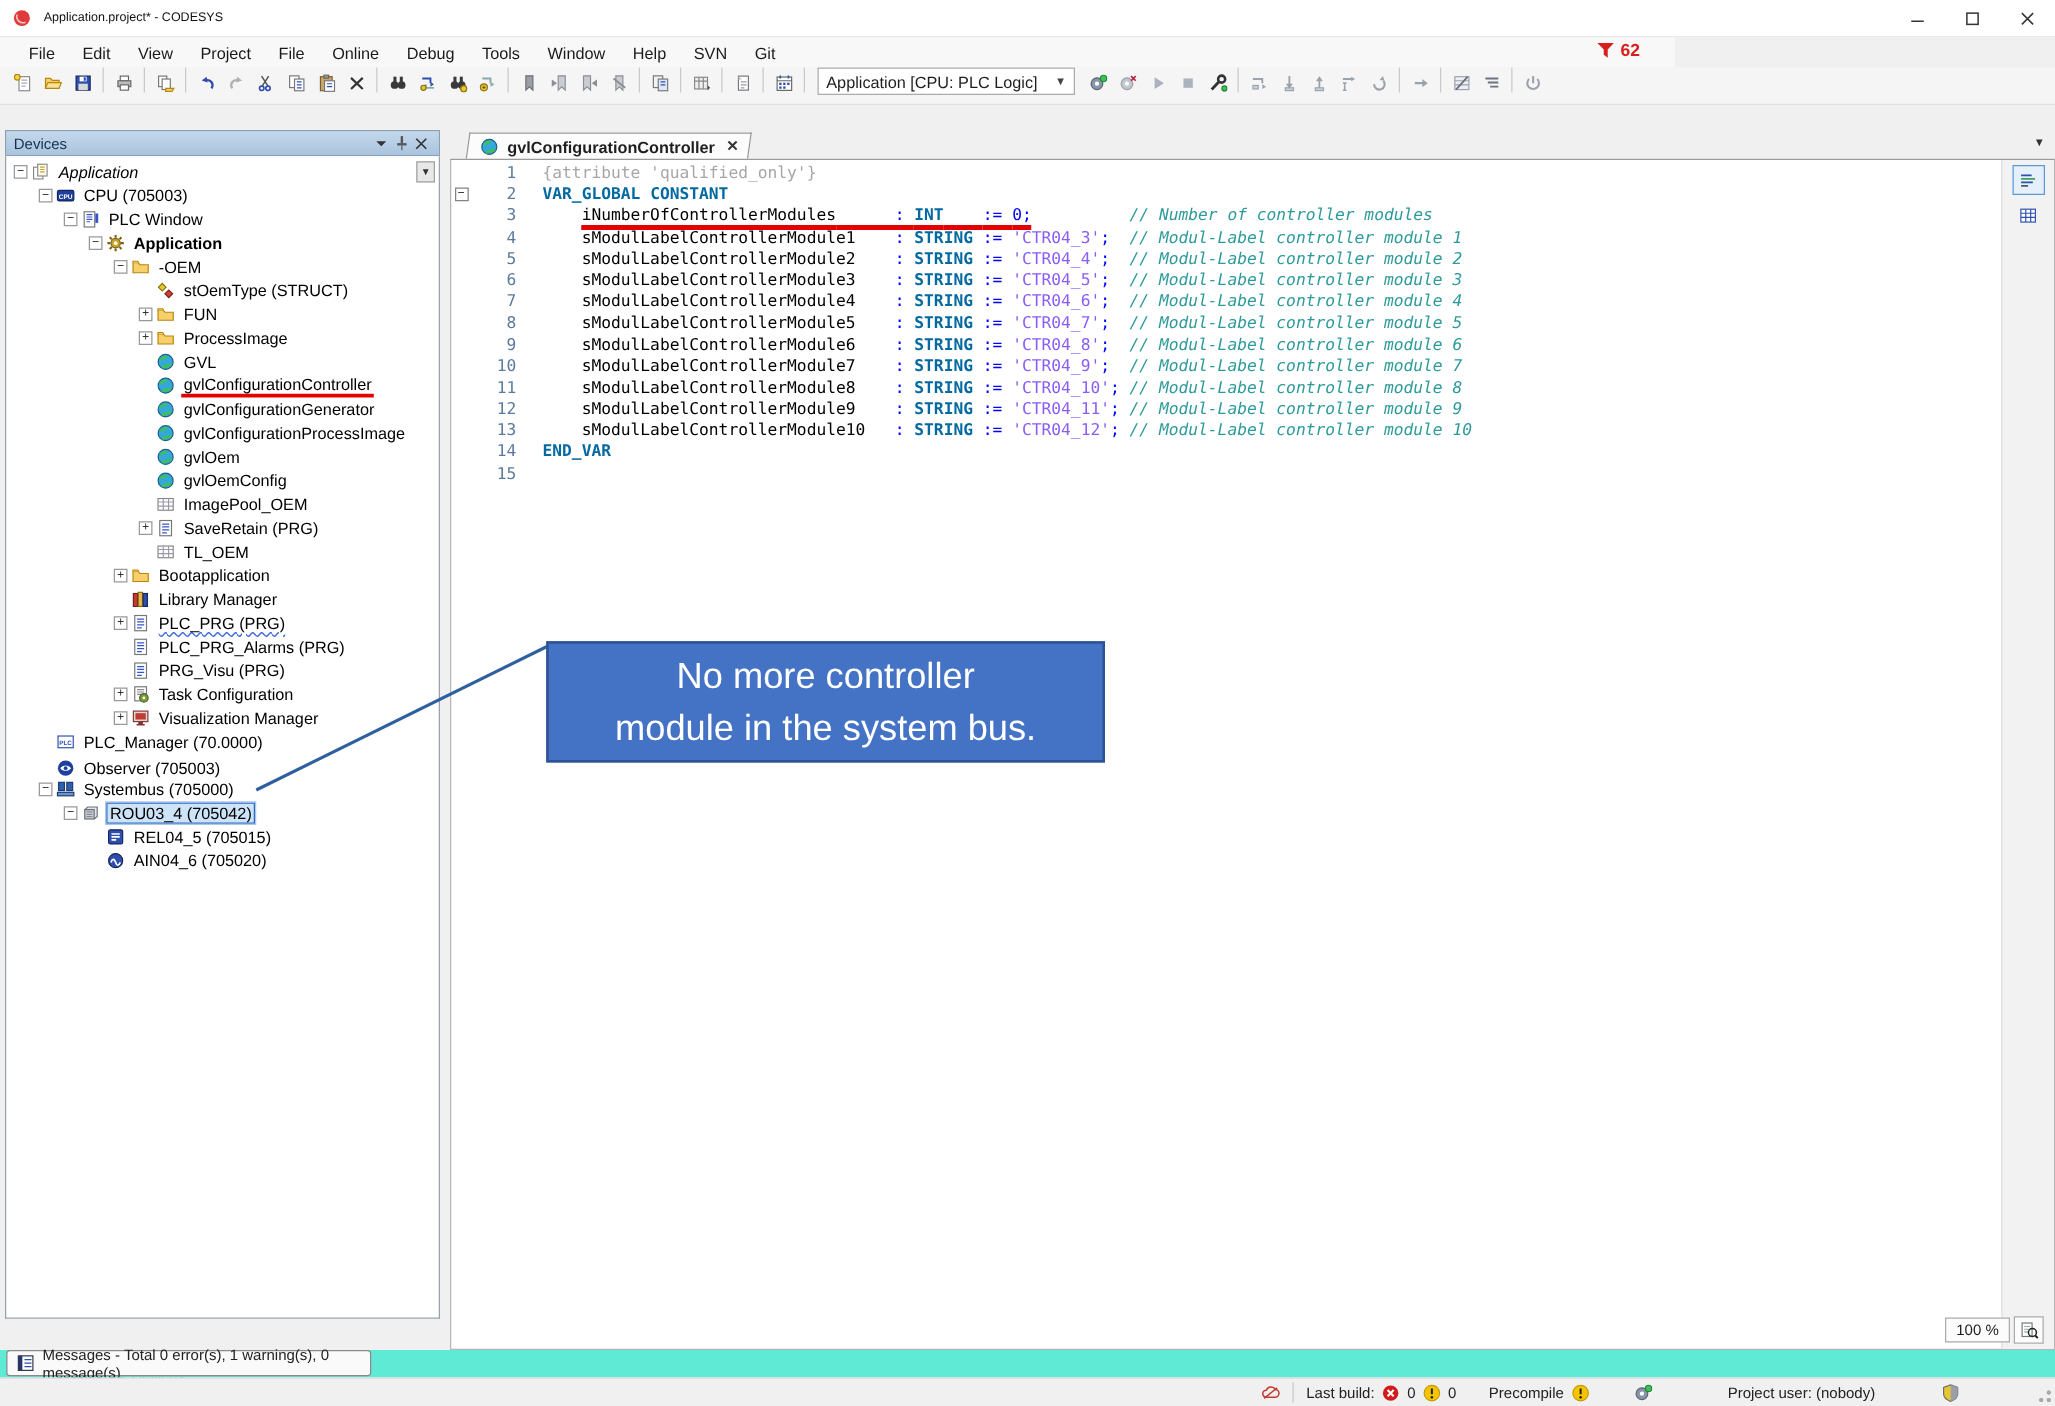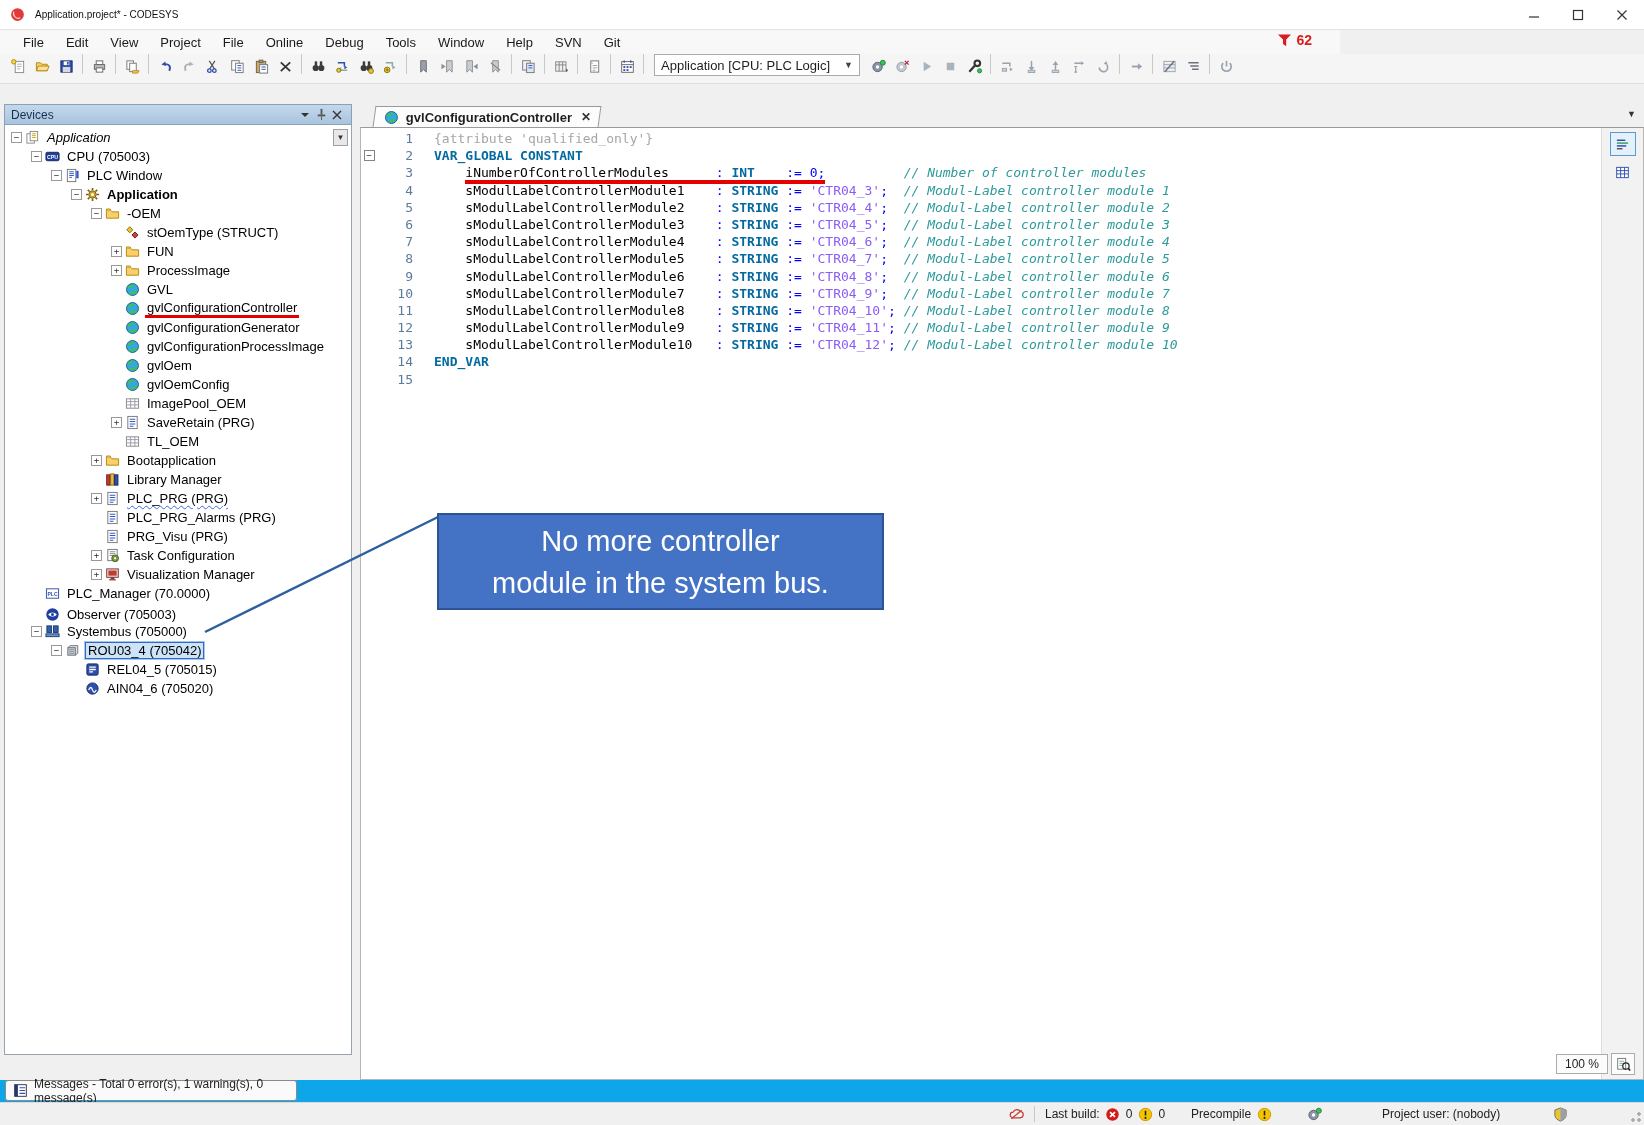--- a/index.html
+++ b/index.html
@@ -89,21 +89,21 @@
   #zoomctl .zval { border:1px solid #ABABAB; background:#FCFCFC; padding:2px 8px; font-size:12px; }
   #zoomctl .zbtn { width:24px; height:22px; border:1px solid #ABABAB; background:#FCFCFC; display:flex; align-items:center; justify-content:center; }
 
   
   #callout { position:absolute; left:437px; top:513px; width:447px; height:97px; background:#4472C4;
     border:2px solid #2E5395; display:flex; flex-direction:column; align-items:center; justify-content:center;
     color:#FFF; font-size:29px; line-height:42px; text-align:center; }
   #lineoverlay { position:absolute; left:0; top:0; width:1644px; height:1125px; pointer-events:none; }
 
   
-  #messagesbar { position:absolute; left:0; top:1080px; width:1644px; height:22px; background:#0ea5e9; }
+  #messagesbar { position:absolute; left:0; top:1080px; width:1644px; height:22px; background:#5eead4; }
   #msgtab { position:absolute; left:5px; top:0; width:292px; height:21px; border:1px solid #8A8A8A; border-radius:3px;
     background:#FAFAFA; display:flex; align-items:center; gap:6px; padding:0 7px; font-size:12px; color:#222; }
   #statusbar { position:absolute; left:0; top:1102px; width:1644px; height:23px; background:#F0F0F0;
     border-top:1px solid #DADADA; display:flex; align-items:center; font-size:12px; color:#222; }
   .sbsep { width:1px; height:16px; background:#C8C8C8; margin:0 10px; }
   .sbic { display:inline-flex; width:16px; height:16px; align-items:center; justify-content:center; }
   #statusbar .grp { display:flex; align-items:center; gap:5px; }
   #grip { position:absolute; right:2px; bottom:2px; width:12px; height:12px;
     background:radial-gradient(circle at 3px 9px,#AAA 1.5px,transparent 2px),
                radial-gradient(circle at 9px 9px,#AAA 1.5px,transparent 2px),

